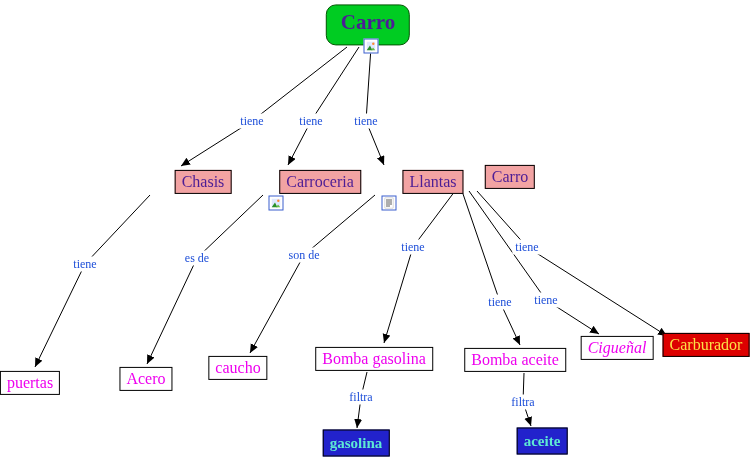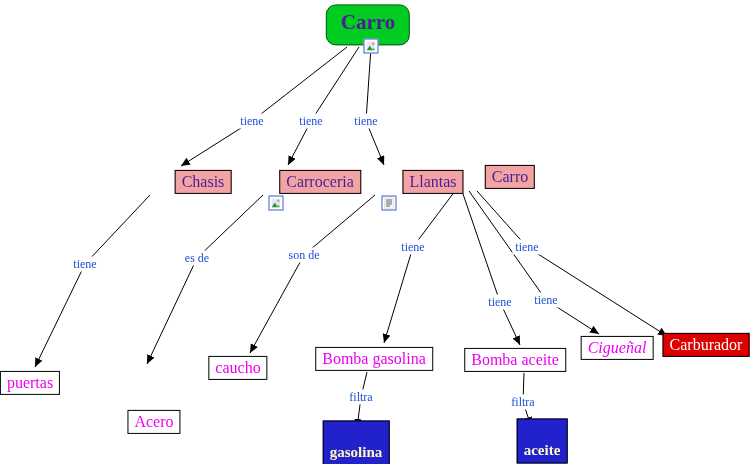--- a/index.html
+++ b/index.html
@@ -35,28 +35,28 @@
   .node.category{
     background:var(--category-bg,#f2a3a3);
     margin-left:44px;
   }
   .node.leaf{
     background:#ffffff;
     color:var(--leaf-text,#ee00ee);
   }
   .node.red{
     background:var(--red-bg,#dd0000);
-    color:#ffffff;
+    color:#fde047;
   }
   .node.blue{
     background:var(--blue-bg,#2222cc);
-    color:#fef9c3;
+    color:#5eead4;
     font-weight:bold;
     font-size:15px;
-    padding:21px 6px 4px 6px;
+    padding:3px 6px 4px 6px;
   }
   .link-label{
     position:absolute;
     transform:translate(-50%,-50%);
     background:#fff;
     font-family:"Liberation Serif",serif;
     font-size:12px;
     font-weight:normal;
     color:#1d4ed8;
     padding:0 3px;
@@ -107,21 +107,21 @@
     <div class="link-label" style="left: 500px; top: 302px;">tiene</div>
     <div class="link-label" style="left: 546px; top: 300px;">tiene</div>
     <div class="link-label" style="left: 361px; top: 397px;">filtra</div>
     <div class="link-label" style="left: 523px; top: 402px;">filtra</div>
     <div class="node root" style="left: 368px; top: 25px;">Carro</div>
     <div class="node category" style="left: 159px; top: 182px;">Chasis</div>
     <div class="node category" style="left: 276px; top: 182px;">Carroceria</div>
     <div class="node category" style="left: 389px; top: 182px;">Llantas</div>
     <div class="node category" style="left: 466px; top: 177px;">Carro</div>
     <div class="node leaf" style="left: 30px; top: 383px; text-align: right;">puertas</div>
-    <div class="node leaf" style="left: 154px; top: 379px; margin-top: 43px;">Acero</div>
+    <div class="node leaf" style="left: 146px; top: 379px;">Acero</div>
     <div class="node leaf" style="left: 238px; top: 368px;">caucho</div>
     <div class="node leaf" style="left: 374px; top: 359px;">Bomba gasolina</div>
     <div class="node leaf" style="left: 515px; top: 360px;">Bomba aceite</div>
     <div class="node leaf" style="left: 617px; top: 348px; font-style: italic;">Cigueñal</div>
     <div class="node red" style="left: 706px; top: 345px;">Carburador</div>
     <div class="node blue" style="left: 356px; top: 443px;">gasolina</div>
     <div class="node blue" style="left: 532px; top: 441px; margin-left: 10px;">aceite</div>
     <div class="res-icon" style="left: 371px; top: 46px;">
       <svg width="9" height="9" viewBox="0 0 9 9">
         <rect width="9" height="9" fill="#dfe8ff"></rect>

